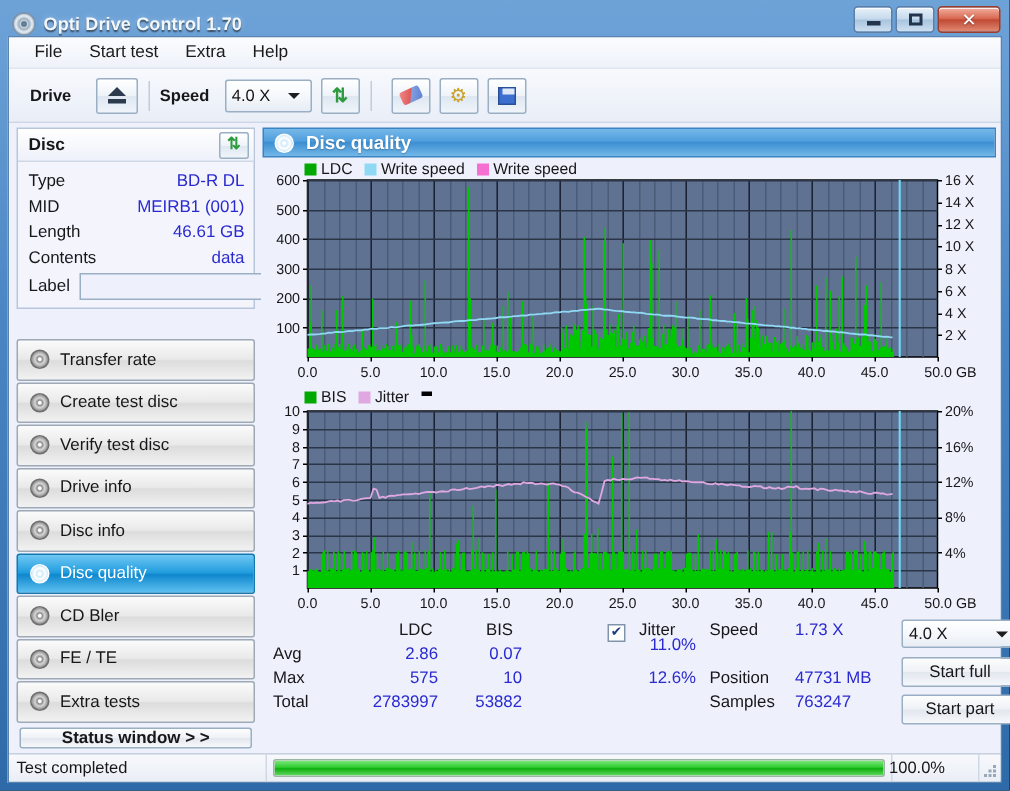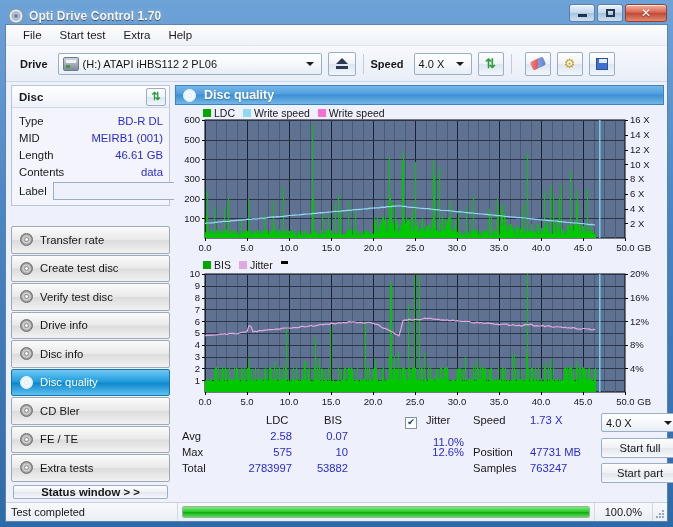--- a/index.html
+++ b/index.html
@@ -216,21 +216,21 @@
     height: 19px; margin: 0; display: flex; align-items: stretch;
     background: linear-gradient(180deg,#f7f9fc 0%, #eaeef5 100%);
     border-top: 1px solid #c6d0de; font-size: 11px; color: #17171a;
   }
   #sb-text { width: 172px; display: flex; align-items: center; padding-left: 5px; border-right: 1px solid #cfd8e4; }
   #sb-prog { flex: 1; display: flex; align-items: center; padding: 0 4px; border-right: 1px solid #cfd8e4; }
   .progress {
     flex: 1; height: 12px; border: 1px solid #9bb4a0; background: #eef1f0; border-radius: 2px; overflow: hidden;
   }
   .progress > div { height: 100%; background: linear-gradient(180deg,#7fe87f 0%, #2fcc2f 45%, #0fae0f 55%, #5fd95f 100%); }
-  #sb-pct { width: 58px; display: flex; align-items: center; justify-content: flex-end; padding-right: 10px; border-right: 1px solid #cfd8e4; }
+  #sb-pct { width: 58px; display: flex; align-items: center; justify-content: flex-end; padding-right: 22px; border-right: 1px solid #cfd8e4; }
   #sb-time { width: 95px; display: flex; align-items: center; justify-content: flex-end; padding-right: 8px; }
   .grip { width: 14px; display:flex; align-items:flex-end; justify-content:flex-end; padding:0 2px 2px 0; }
 </style>
 </head>
 <body>
 
 <div id="window">
 
   <div id="titlebar">
     <div id="title-icon"></div>
@@ -252,27 +252,20 @@
 
     <div id="menubar">
       <div class="menu-item">File</div>
       <div class="menu-item">Start test</div>
       <div class="menu-item">Extra</div>
       <div class="menu-item">Help</div>
     </div>
 
     <div id="toolbar">
       <div class="tb-label">Drive</div>
-      <div class="combo" id="drive-combo">
-        <span class="drive-ico"></span>
-        <span>(H:)  ATAPI iHBS112  2 PL06</span>
-        <span class="arrow">
-            <i class="tri-down"></i>
-          </span>
-      </div>
       <div class="tbtn" style="width:28px">
         <div style="display:flex;flex-direction:column;align-items:center">
           <div class="eject-glyph"></div>
             <div class="eject-bar"></div>
         </div>
       </div>
       <div class="sep"></div>
       <div class="tb-label" style="margin-left:0">Speed</div>
       <div class="combo" id="speed-combo">
         <span>4.0 X</span>
@@ -646,33 +639,33 @@
         </div>
 
         <div id="stats">
           <div class="st" style="left:92px; top:2px;">LDC</div>
           <div class="st" style="left:150px;top:2px;">BIS</div>
 
           <div class="st" style="left:8px;  top:18px;">Avg</div>
           <div class="st" style="left:8px;  top:34px;">Max</div>
           <div class="st" style="left:8px;  top:50px;">Total</div>
 
-          <div class="st stv" style="left:72px; top:18px; width:46px; text-align:right">2.58</div>
+          <div class="st stv" style="left:72px; top:18px; width:46px; text-align:right">2.86</div>
           <div class="st stv" style="left:72px; top:34px; width:46px; text-align:right">575</div>
           <div class="st stv" style="left:50px; top:50px; width:68px; text-align:right">2783997</div>
 
           <div class="st stv" style="left:128px;top:18px; width:46px; text-align:right">0.07</div>
           <div class="st stv" style="left:128px;top:34px; width:46px; text-align:right">10</div>
           <div class="st stv" style="left:118px;top:50px; width:56px; text-align:right">53882</div>
 
           <div class="st" style="left:231px;top:1px;">
             <span class="chk"></span>
           </div>
           <div class="st" style="left:252px;top:2px;">Jitter</div>
-          <div class="st stv" style="left:222px;top:24px;width:68px;text-align:right">11.0%</div>
+          <div class="st stv" style="left:222px;top:12px;width:68px;text-align:right">11.0%</div>
           <div class="st stv" style="left:222px;top:34px;width:68px;text-align:right">12.6%</div>
 
           <div class="st" style="left:299px;top:2px;">Speed</div>
           <div class="st" style="left:299px;top:34px;">Position</div>
           <div class="st" style="left:299px;top:50px;">Samples</div>
 
           <div class="st stv" style="left:356px;top:2px; width:62px;text-align:left">1.73 X</div>
           <div class="st stv" style="left:356px;top:34px;width:72px;text-align:left">47731 MB</div>
           <div class="st stv" style="left:356px;top:50px;width:72px;text-align:left">763247</div>
 

